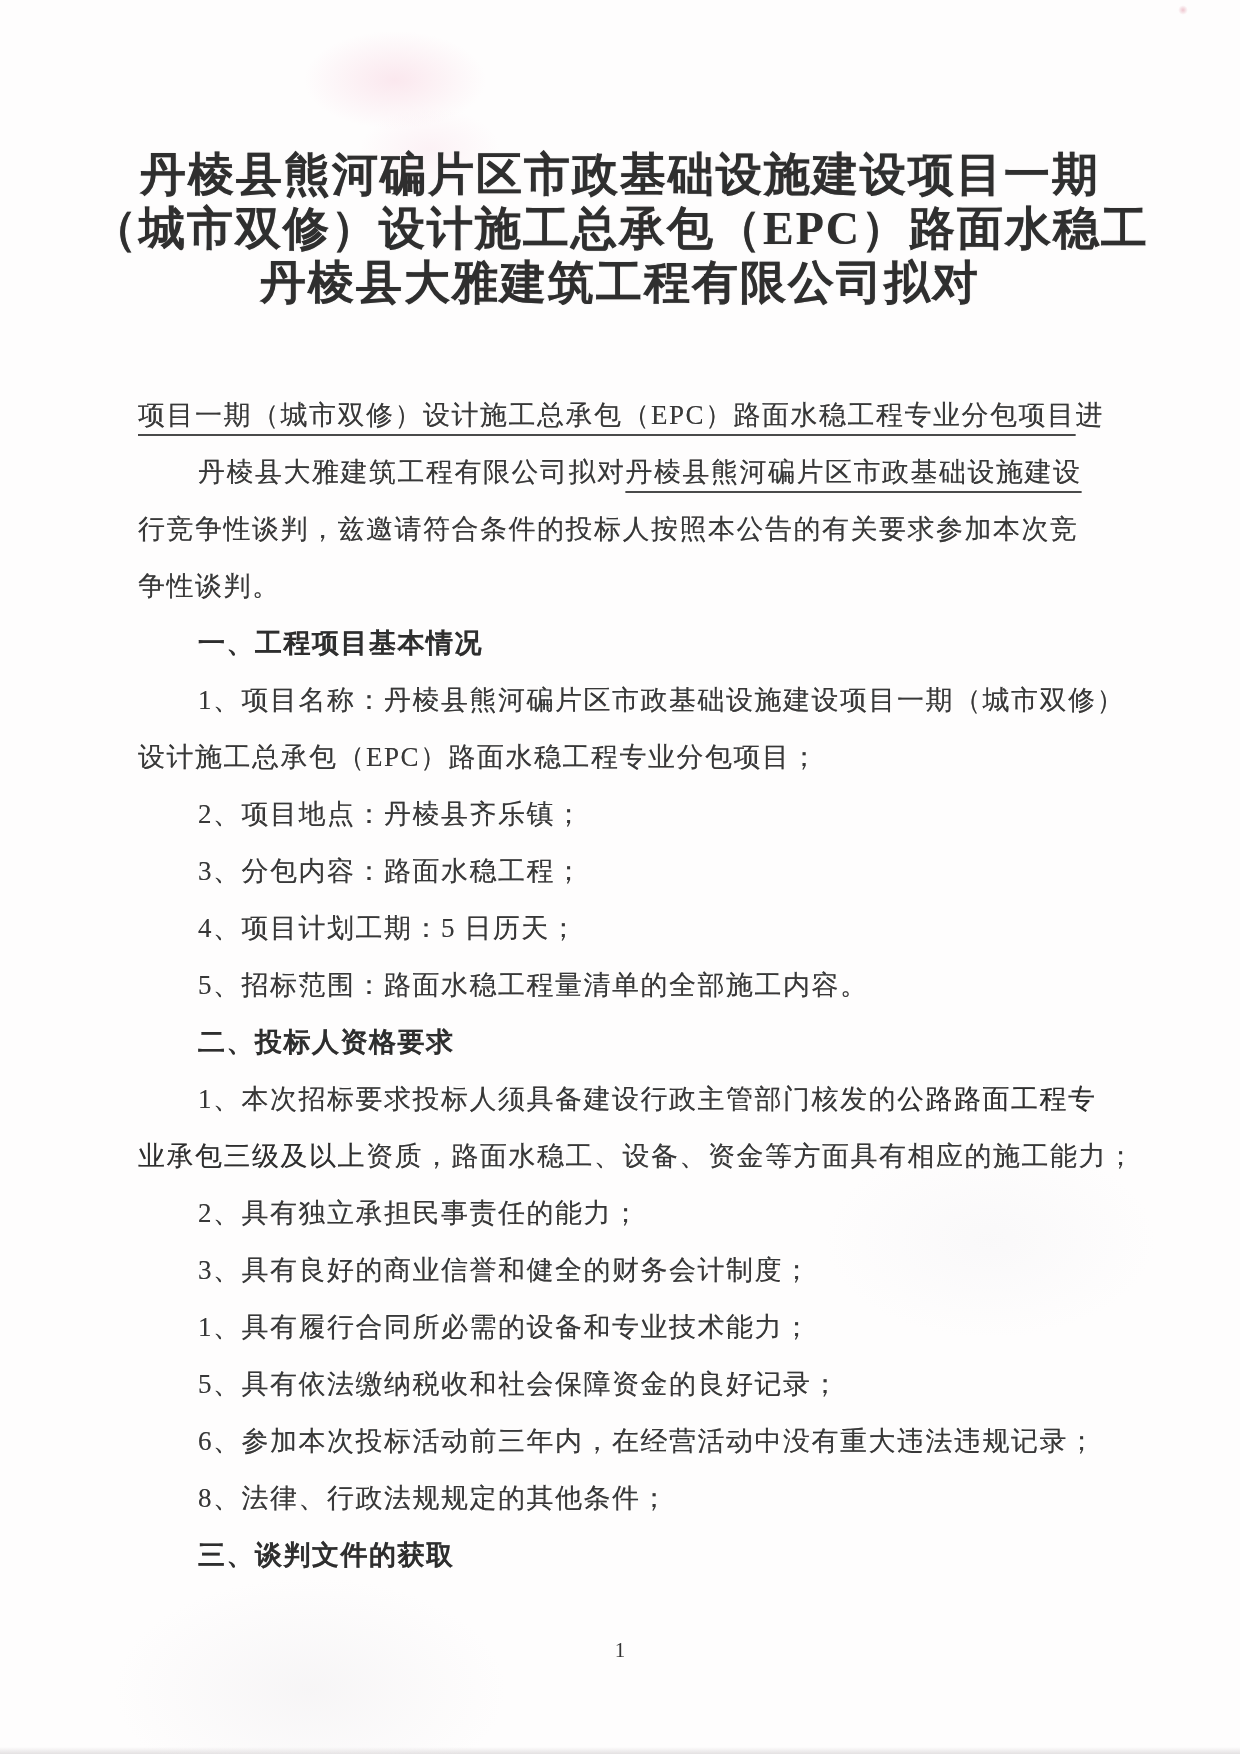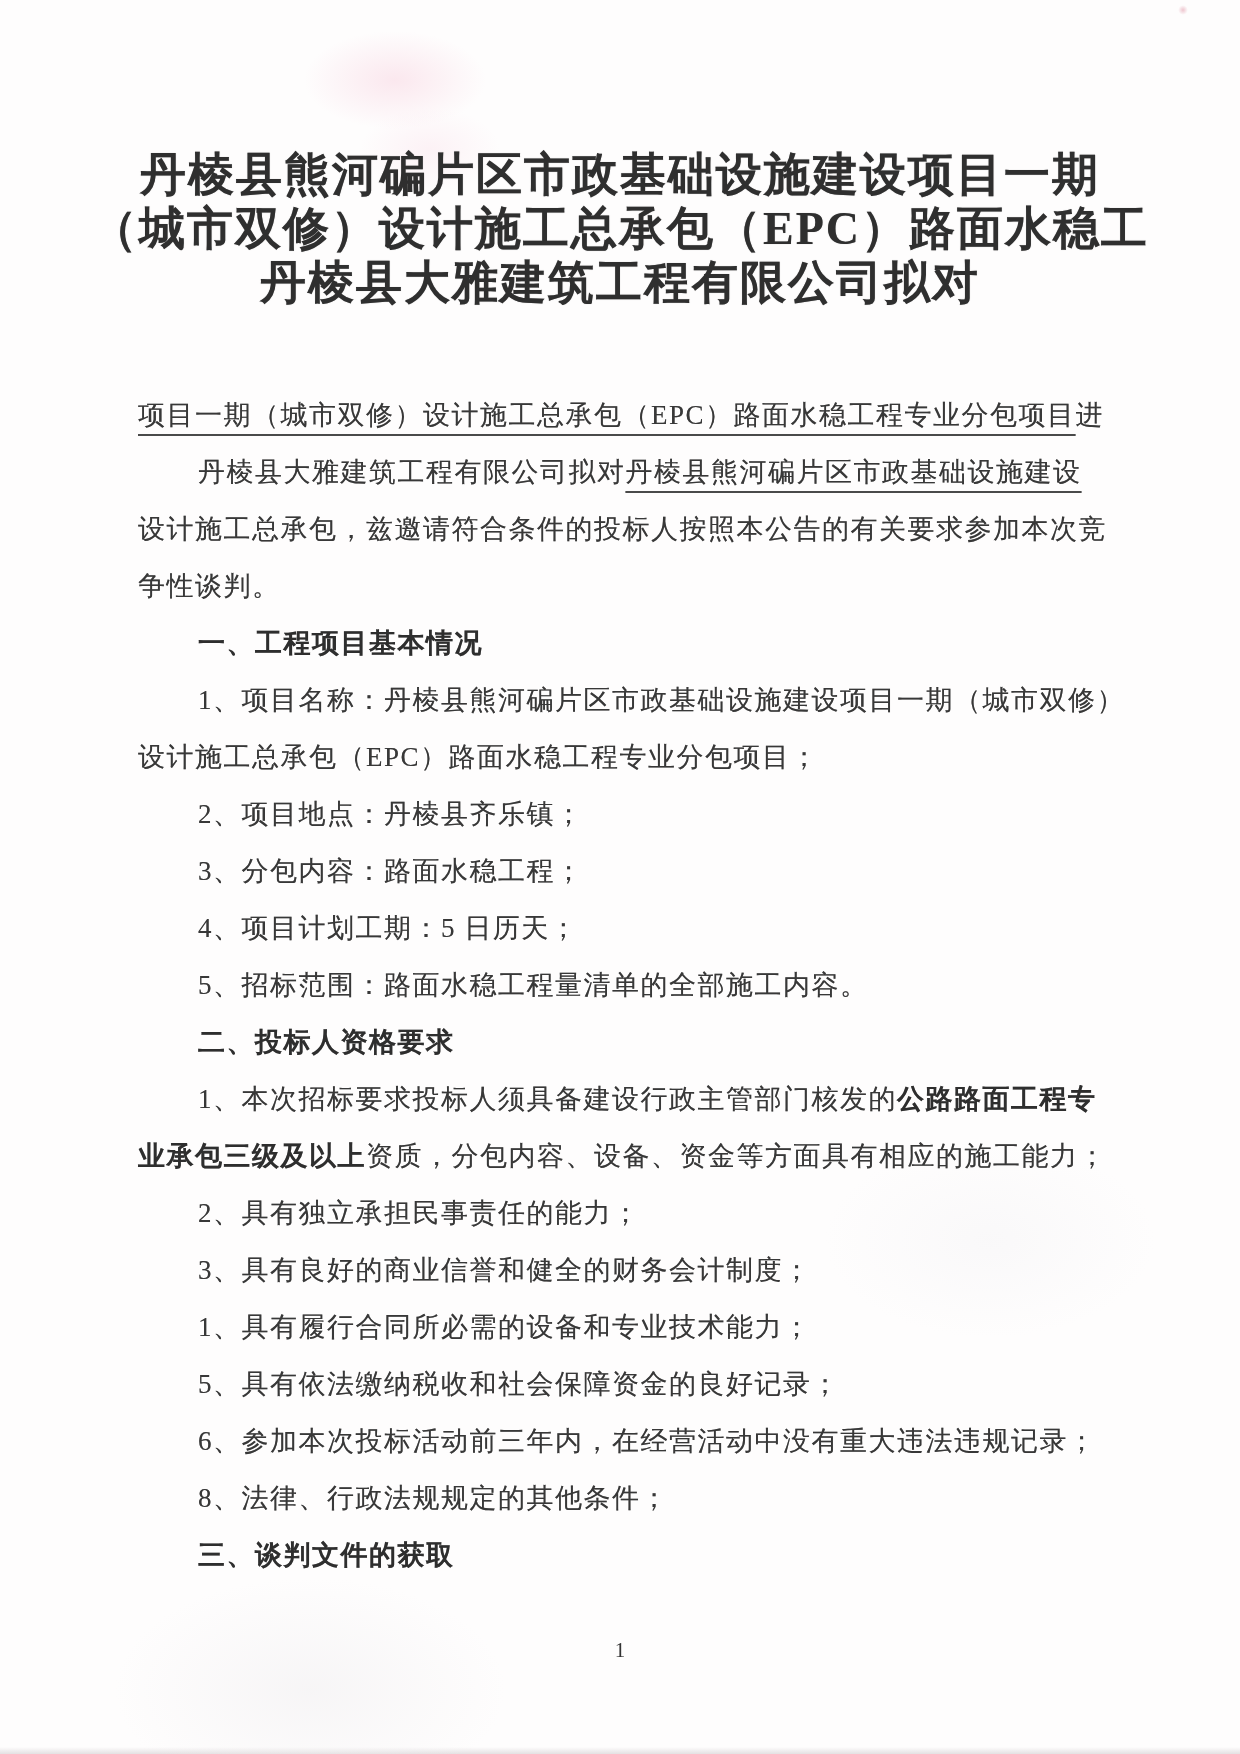--- a/index.html
+++ b/index.html
@@ -60,21 +60,21 @@
     white-space: nowrap;
   }
   .bline.ind { padding-left: 60px; }
   .bline.hd {
     font-family: "Liberation Sans", sans-serif;
     font-weight: 700;
     color: #2e2e2e;
   }
   .seg.b {
     font-family: "Liberation Sans", sans-serif;
-    font-weight: 700;
+    font-weight: 400;
     color: #2e2e2e;
     text-align: center;
   }
   .seg.u {
     text-decoration: underline;
     text-decoration-thickness: 1.5px;
     text-underline-offset: 10px;
     text-decoration-color: #4a4a4a;
   }
   .page-number {
@@ -96,32 +96,32 @@
 
   <div class="title">
     <div>丹棱县熊河碥片区市政基础设施建设项目一期</div>
     <div>（城市双修）设计施工总承包（EPC）路面水稳工</div>
     <div>丹棱县大雅建筑工程有限公司拟对</div>
   </div>
 
   <div class="body-text" id="body-text">
       <div class="bline"><span class="seg u">项目一期（城市双修）设计施工总承包（EPC）路面水稳工程专业分包项目</span><span class="seg">进</span></div>
       <div class="bline ind"><span class="seg">丹棱县大雅建筑工程有限公司拟对</span><span class="seg u">丹棱县熊河碥片区市政基础设施建设</span></div>
-      <div class="bline"><span class="seg">设计施工总承包，兹邀请符合条件的投标人按照本公告的有关要求参加本次竞</span></div>
+      <div class="bline"><span class="seg">行竞争性谈判，兹邀请符合条件的投标人按照本公告的有关要求参加本次竞</span></div>
       <div class="bline"><span class="seg">争性谈判。</span></div>
       <div class="bline ind hd"><span class="seg">一、工程项目基本情况</span></div>
       <div class="bline ind"><span class="seg">1、项目名称：丹棱县熊河碥片区市政基础设施建设项目一期（城市双修）</span></div>
       <div class="bline"><span class="seg">设计施工总承包（EPC）路面水稳工程专业分包项目；</span></div>
       <div class="bline ind"><span class="seg">2、项目地点：丹棱县齐乐镇；</span></div>
       <div class="bline ind"><span class="seg">3、分包内容：路面水稳工程；</span></div>
       <div class="bline ind"><span class="seg">4、项目计划工期：5 日历天；</span></div>
       <div class="bline ind"><span class="seg">5、招标范围：路面水稳工程量清单的全部施工内容。</span></div>
       <div class="bline ind hd"><span class="seg">二、投标人资格要求</span></div>
       <div class="bline ind"><span class="seg">1、本次招标要求投标人须具备建设行政主管部门核发的</span><span class="seg b">公路路面工程专</span></div>
-      <div class="bline"><span class="seg b">业承包三级及以上</span><span class="seg">资质，分包内容、设备、资金等方面具有相应的施工能力；</span></div>
+      <div class="bline"><span class="seg b">业承包三级及以上</span><span class="seg">资质，路面水稳工、设备、资金等方面具有相应的施工能力；</span></div>
       <div class="bline ind"><span class="seg">2、具有独立承担民事责任的能力；</span></div>
       <div class="bline ind"><span class="seg">3、具有良好的商业信誉和健全的财务会计制度；</span></div>
       <div class="bline ind"><span class="seg">1、具有履行合同所必需的设备和专业技术能力；</span></div>
       <div class="bline ind"><span class="seg">5、具有依法缴纳税收和社会保障资金的良好记录；</span></div>
       <div class="bline ind"><span class="seg">6、参加本次投标活动前三年内，在经营活动中没有重大违法违规记录；</span></div>
       <div class="bline ind"><span class="seg">8、法律、行政法规规定的其他条件；</span></div>
       <div class="bline ind hd"><span class="seg">三、谈判文件的获取</span></div>
     </div>
 
   <div class="page-number">1</div>

